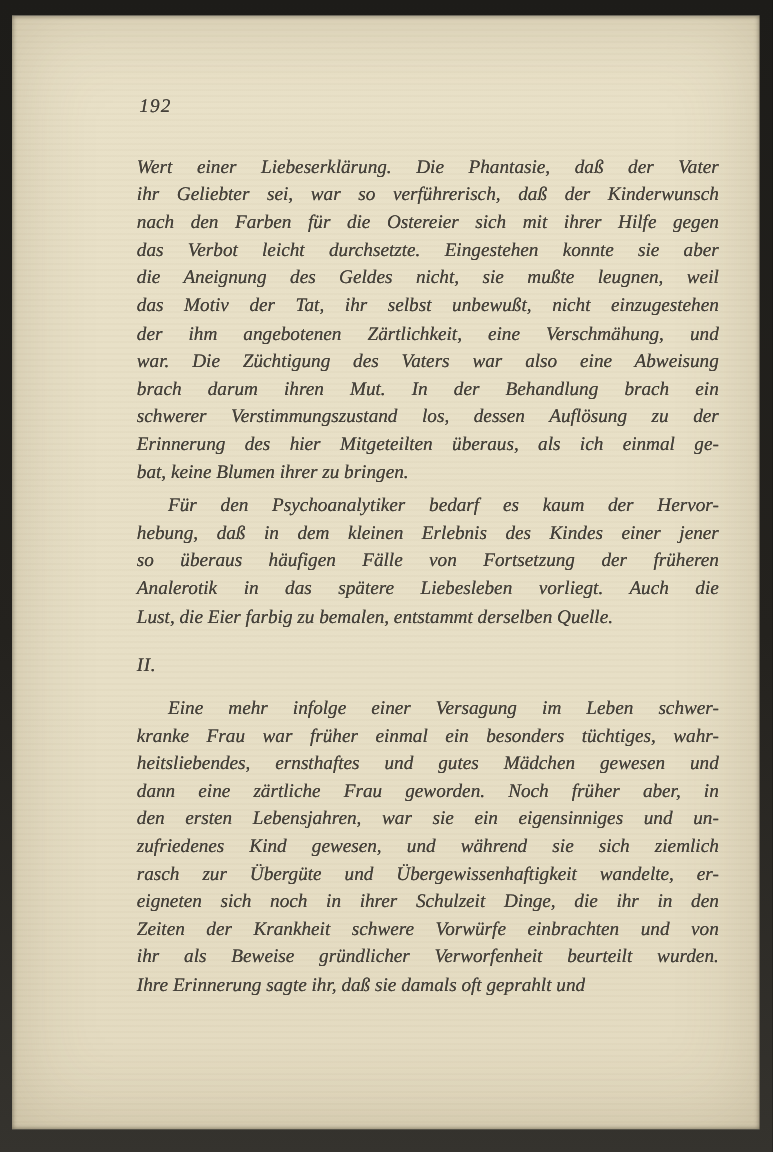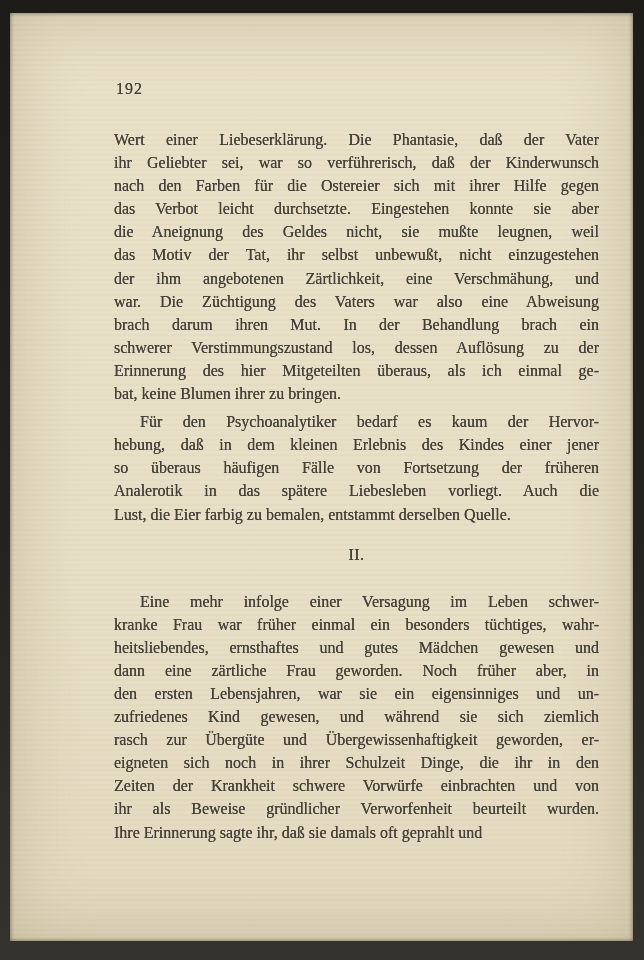--- a/index.html
+++ b/index.html
@@ -24,20 +24,21 @@
     bottom: 19px;
     background:
       repeating-linear-gradient(0deg, rgba(120,100,60,0.03) 0 2px, rgba(0,0,0,0) 2px 5px),
       linear-gradient(180deg, #e9e1c8 0%, #e7dfc6 60%, #e3dac0 100%);
     box-shadow:
       inset 0 0 4px rgba(20,15,5,0.55),
       inset 0 0 70px rgba(95,78,40,0.22);
     padding: 67px 34px 17px 104px;
     box-sizing: border-box;
     color: var(--ink, #45413a);
+    font-style: italic;
   }
   .header-row {
     position: relative;
     height: 22px;
     margin-bottom: 26px;
   }
   .page-number {
     position: absolute;
     left: 2px;
     top: 0;
@@ -67,23 +68,22 @@
     white-space: normal;
     text-shadow: 0 0 0.35px currentColor;
   }
   .line.last {
     text-align-last: left;
   }
   .line.indent {
     text-indent: 26px;
   }
   .section-heading {
-    text-align: center;
     font-size: 16px;
-    margin: 20px 0 26px 0;
+    margin: 20px 0 15px 0;
     letter-spacing: 0.5px;
     text-shadow: 0 0 0.35px currentColor;
   }
 </style>
 </head>
 <body>
 
 <div class="scan">
   <div class="paper">
     <div class="header-row">
@@ -112,21 +112,21 @@
           <div class="line last">Lust, die Eier farbig zu bemalen, entstammt derselben Quelle.</div>
         </div>
         <div class="section-heading">II.</div>
         <div class="paragraph">
           <div class="line indent">Eine mehr infolge einer Versagung im Leben schwer-</div>
           <div class="line">kranke Frau war früher einmal ein besonders tüchtiges, wahr-</div>
           <div class="line">heitsliebendes, ernsthaftes und gutes Mädchen gewesen und</div>
           <div class="line">dann eine zärtliche Frau geworden. Noch früher aber, in</div>
           <div class="line">den ersten Lebensjahren, war sie ein eigensinniges und un-</div>
           <div class="line">zufriedenes Kind gewesen, und während sie sich ziemlich</div>
-          <div class="line">rasch zur Übergüte und Übergewissenhaftigkeit geworden, er-</div>
+          <div class="line">rasch zur Übergüte und Übergewissenhaftigkeit wandelte, er-</div>
           <div class="line">eigneten sich noch in ihrer Schulzeit Dinge, die ihr in den</div>
           <div class="line">Zeiten der Krankheit schwere Vorwürfe einbrachten und von</div>
           <div class="line">ihr als Beweise gründlicher Verworfenheit beurteilt wurden.</div>
           <div class="line last">Ihre Erinnerung sagte ihr, daß sie damals oft geprahlt und</div>
         </div>
       </div>
   </div>
 </div>
 
 </body></html>

